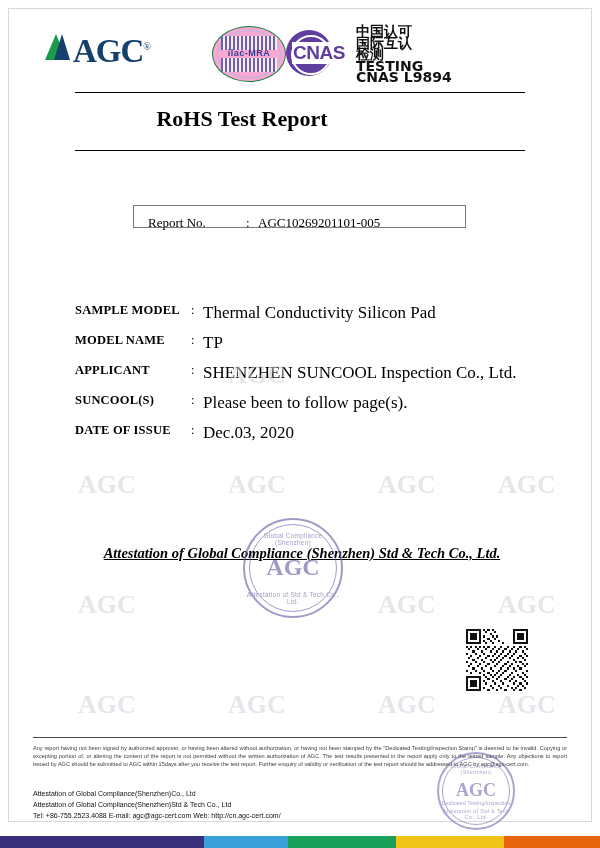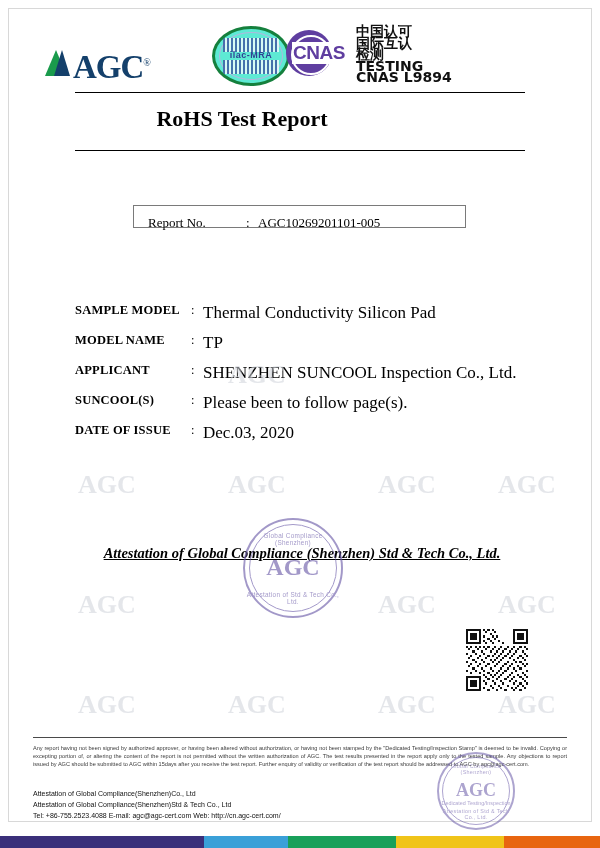--- a/index.html
+++ b/index.html
@@ -22,21 +22,21 @@
   .header {
     position: absolute;
     top: 18px;
     left: 0;
     width: 600px;
     height: 66px;
   }
   .agc-logo {
     position: absolute;
     left: 45px;
-    top: 30px;
+    top: 14px;
     display: flex;
     align-items: flex-start;
   }
   .agc-mark {
     width: 26px;
     height: 30px;
     position: relative;
     margin-right: 2px;
   }
   .agc-mark .tri-green {
@@ -73,22 +73,22 @@
     color: #14406b;
     font-weight: normal;
   }
   .ilac-badge {
     position: absolute;
     left: 212px;
     top: 8px;
     width: 72px;
     height: 54px;
     border-radius: 50%;
-    border: 3px solid #15803d;
-    background: #5eead4;
+    border: 1px solid #15803d;
+    background: #f9a8d4;
     overflow: hidden;
   }
   .ilac-badge .ring {
     position: absolute;
     left: 4px;
     top: 3px;
     right: 4px;
     bottom: 3px;
     border-radius: 50%;
     border: 1px solid #b0b8de;

